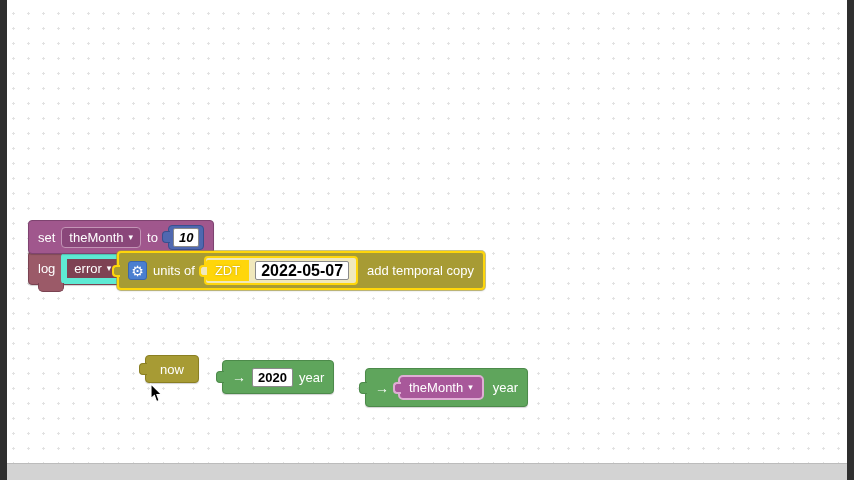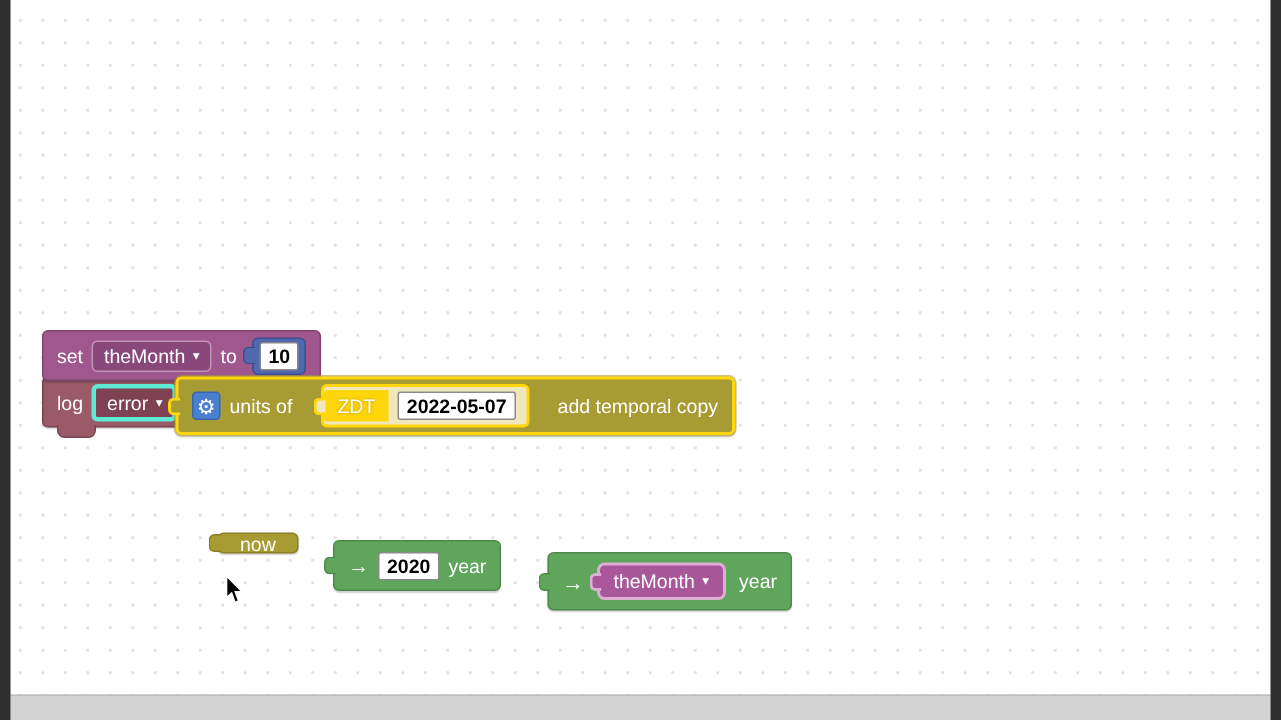--- a/index.html
+++ b/index.html
@@ -35,29 +35,29 @@
   
   .set-block {
     left:28px; top:220px; height:27px;
     background:#a0578d; border:1px solid #7e4370; z-index:10;
   }
   .dropdown {
     display:inline-flex; align-items:center; gap:5px;
     padding:2px 7px; border-radius:4px; cursor:pointer;
   }
   .dd-plum   { background:#8a477a; border:1px solid #c394b6; }
-  .dd-maroon { background:#7e4253; border:3px solid #5eead4; }
+  .dd-maroon { background:#7e4253; border:6px solid #5eead4; }
   .caret { font-size:9px; line-height:1; color:#fff; }
 
   .vblock { position:relative; display:inline-flex; align-items:center; border-radius:4px; }
   .ltab {
     position:absolute; left:-7px; top:50%; transform:translateY(-50%);
     width:8px; height:12px; border-radius:4px 0 0 4px;
   }
-  .num-block { background:#4f68b0; border:1px solid #39508f; padding:2px 4px; margin-left:4px; }
+  .num-block { background:#4f68b0; border:1px solid #39508f; padding:2px 4px; margin-left:4px;font-style:italic; }
   .tab-blue  { background:#4f68b0; border:1px solid #39508f; border-right:none; }
   .field {
     background:#fff; color:#000; font-weight:bold;
     border:1px solid #8a8a8a; border-radius:2px; padding:0 5px; line-height:17px;
   }
 
   
   .log-block {
     left:28px; top:251px; height:31px;
     background:#9b5a68; border:1px solid #7a4251; z-index:5;text-align:right;
@@ -76,32 +76,32 @@
   }
   .tab-olive-sel { background:#a79b34; border:2px solid #ffd60a; border-right:none; }
   .gear {
     width:19px; height:19px; display:inline-flex; align-items:center; justify-content:center;
     background:#4a7fd0; border:1px solid #3a66ad; border-radius:3px;
     color:#fff; font-size:14px; line-height:1; cursor:pointer;
   }
   .zdt-block {
     position:relative; display:inline-flex; align-items:center;
     background:#f0e8bc; border:2px solid #ffd60a; border-radius:4px;
-    padding:2px 7px 2px 0; margin:0 13px;
+    padding:2px 7px 2px 0; margin:0 3px;
   }
   .tab-cream { background:#f0e8bc; border:2px solid #ffd60a; border-right:none; }
   .zdt-chip {
     background:#ffd60a; color:#fff; padding:3px 9px; margin-right:6px;
     border-radius:2px 0 0 2px; text-shadow:0 0 2px rgba(160,140,0,0.8);
   }
-  .date-field { font-size:13px; }
+  .date-field { font-size:16px; }
 
   
   .now-block {
-    left:145px; top:355px; height:14px; padding:0 14px;
+    left:145px; top:355px; height:28px; padding:0 14px;
     background:#a79b34; border:1px solid #8a7f22;
   }
   .tab-olive { background:#a79b34; border:1px solid #8a7f22; border-right:none; }
 
   
   .year2020-block {
     left:222px; top:360px; height:28px;
     background:#5fa55c; border:1px solid #4c8a4a;
   }
   .tab-green { background:#5fa55c; border:1px solid #4c8a4a; border-right:none; }

